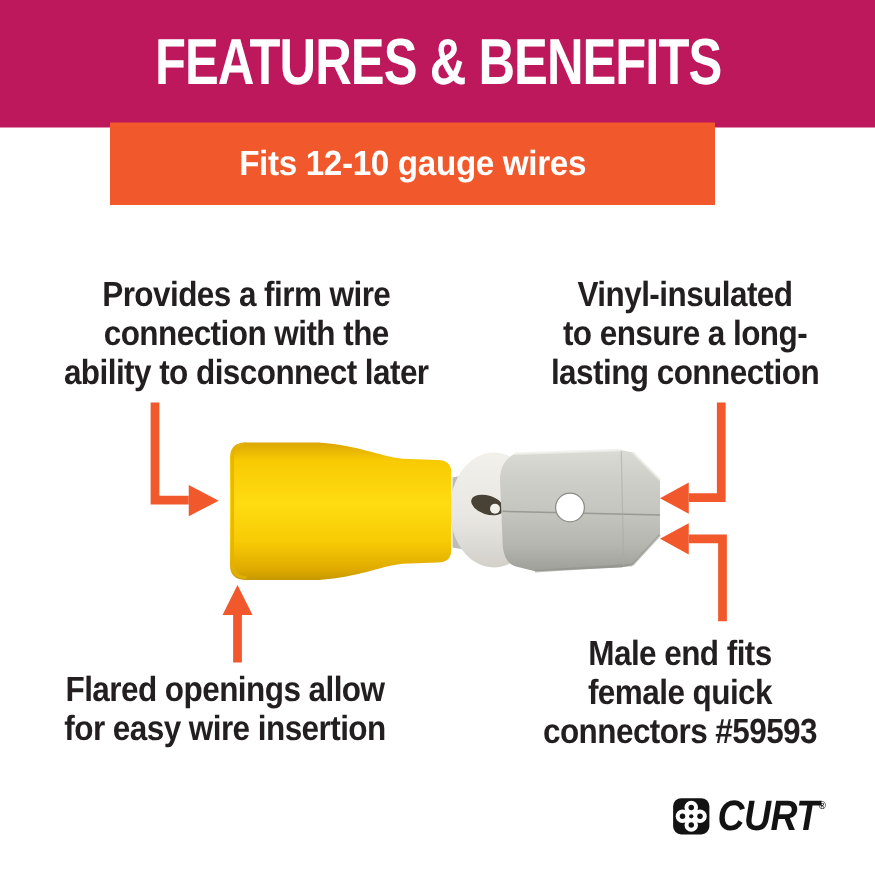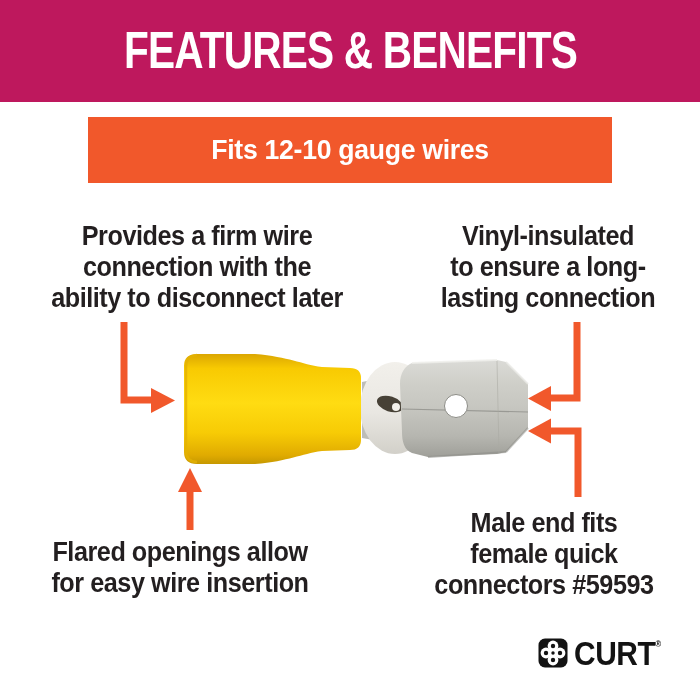--- a/index.html
+++ b/index.html
@@ -11,42 +11,42 @@
   .header-bar{
     position:absolute;left:0;top:0;width:700px;height:102px;background:#be185d;
     display:flex;align-items:center;justify-content:center;
   }
   .header-title{
     color:#ffffff;font-weight:bold;font-size:52px;letter-spacing:-1px;
     transform:scaleX(0.78);transform-origin:50% 50%;white-space:nowrap;padding-bottom:2px;
   }
   
   .sub-banner{
-    position:absolute;left:88px;top:117px;width:524px;height:66px;background:#f1582b;
+    position:absolute;left:88px;top:98px;width:484px;height:66px;background:#f1582b;
     display:flex;align-items:center;justify-content:center;
   }
   .sub-banner-text{
     color:#ffffff;font-weight:bold;font-size:28px;letter-spacing:-0.3px;
     transform:scaleX(0.95);white-space:nowrap;
   }
   
   .callout{
     position:absolute;color:#231f20;font-weight:bold;font-size:28px;line-height:31px;
     text-align:center;transform:scaleX(0.9);transform-origin:50% 50%;letter-spacing:-0.5px;
     white-space:nowrap;
   }
   .callout .line{white-space:nowrap;}
   .callout-top-left{left:12px;top:220px;width:370px;}
   .callout-top-right{left:388px;top:220px;width:320px;}
   .callout-bottom-left{left:5px;top:536px;width:350px;}
   .callout-bottom-right{left:389px;top:507px;width:310px;}
   
   .figure-svg{position:absolute;left:0;top:0;width:700px;height:700px;pointer-events:none;}
   
-  .brand{position:absolute;left:538px;top:638px;display:flex;align-items:flex-start;}
+  .brand{position:absolute;left:538px;top:638px;display:flex;align-items:flex-start;font-style:italic;}
   .brand-icon{width:30px;height:30px;}
   .brand-word{
     color:#131313;font-weight:bold;font-size:34px;line-height:30px;letter-spacing:-0.5px;
     transform:scaleX(0.88);transform-origin:0 50%;margin-left:6px;white-space:nowrap;
   }
   .brand-tm{font-size:9px;vertical-align:top;line-height:12px;}
 </style>
 </head>
 <body>
 

